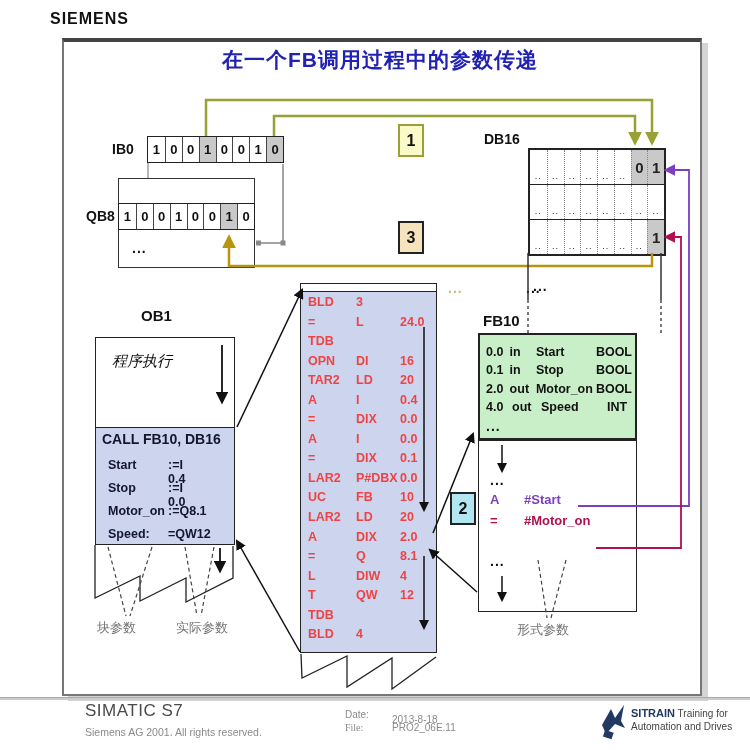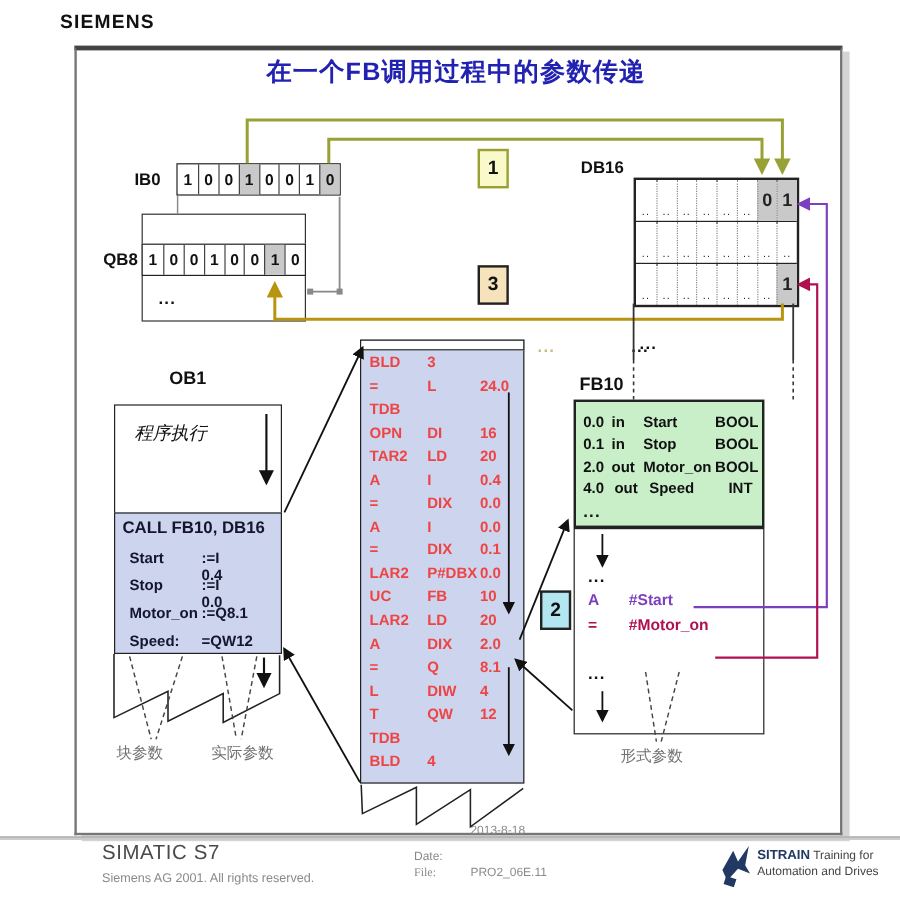--- a/index.html
+++ b/index.html
@@ -318,21 +318,21 @@
         <span class="operand">#Motor_on</span>
       </div>
     </div>
   <div class="abs ellipsis" style="left:490px;top:553px;">...</div>
   <div class="abs cn-label" style="left:517px;top:621px;">形式参数</div>
 
   <div id="footer-rule" class="abs"></div>
   <div id="footer-product" class="abs">SIMATIC S7</div>
   <div id="footer-copy" class="abs">Siemens AG 2001. All rights reserved.</div>
   <div class="abs meta" style="left:345px;top:709px;">Date:</div>
-  <div class="abs meta" style="left:392px;top:687px;text-align:right;">2013-8-18</div>
+  <div class="abs meta" style="left:392px;top:714px;text-align:right;">2013-8-18</div>
   <div class="abs meta" style="left:345px;top:722px;font-family:Liberation Serif, serif;">File:</div>
   <div class="abs meta" style="left:392px;top:722px;">PRO2_06E.11</div>
   <svg class="abs" style="left:598px;top:701px;" width="30" height="40">
     <path d="M4,24 L13,8 L17,17 L26,4 L23,20 L27,27 L17,23 L8,33 Z" fill="#223a63"></path>
     <rect x="6" y="30" width="9" height="7" fill="#223a63" transform="rotate(18 10 33)"></rect>
   </svg>
   <div id="sitrain-text1" class="abs"><b>SITRAIN</b> <span>Training for</span></div>
   <div id="sitrain-text2" class="abs">Automation and Drives</div>
 
   <svg id="overlay" class="abs" width="750" height="750" viewBox="0 0 750 750">

